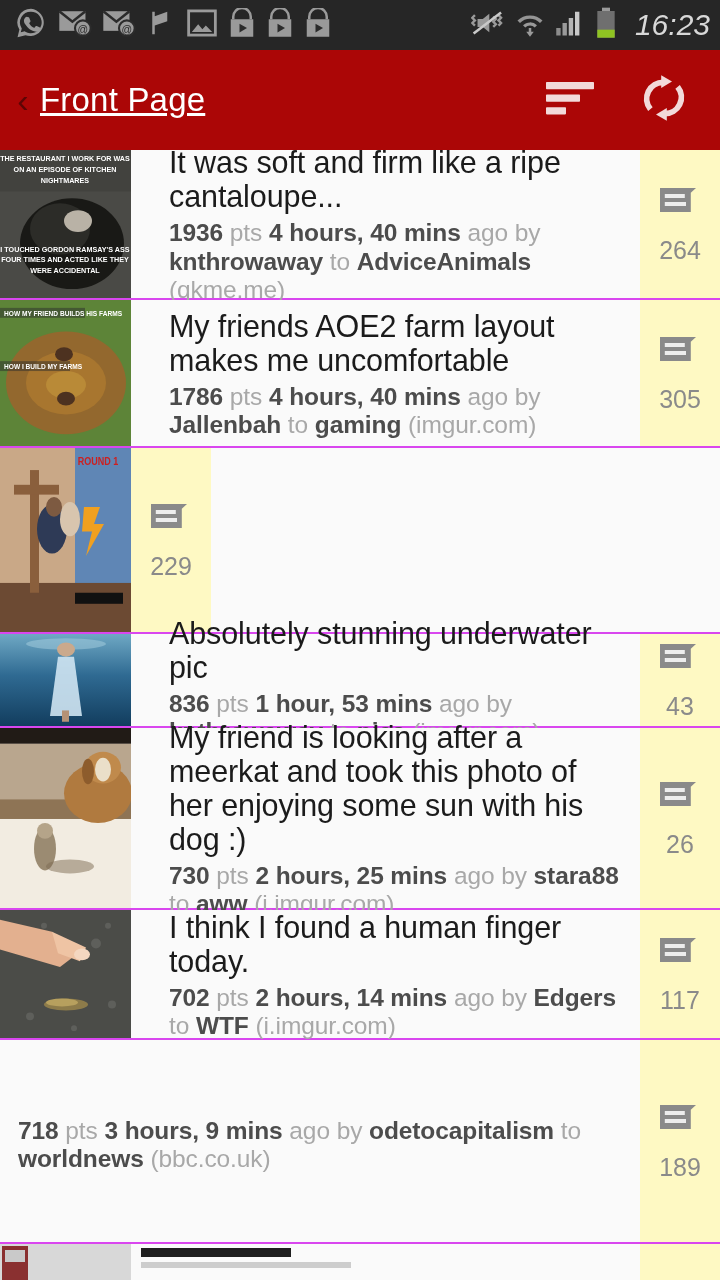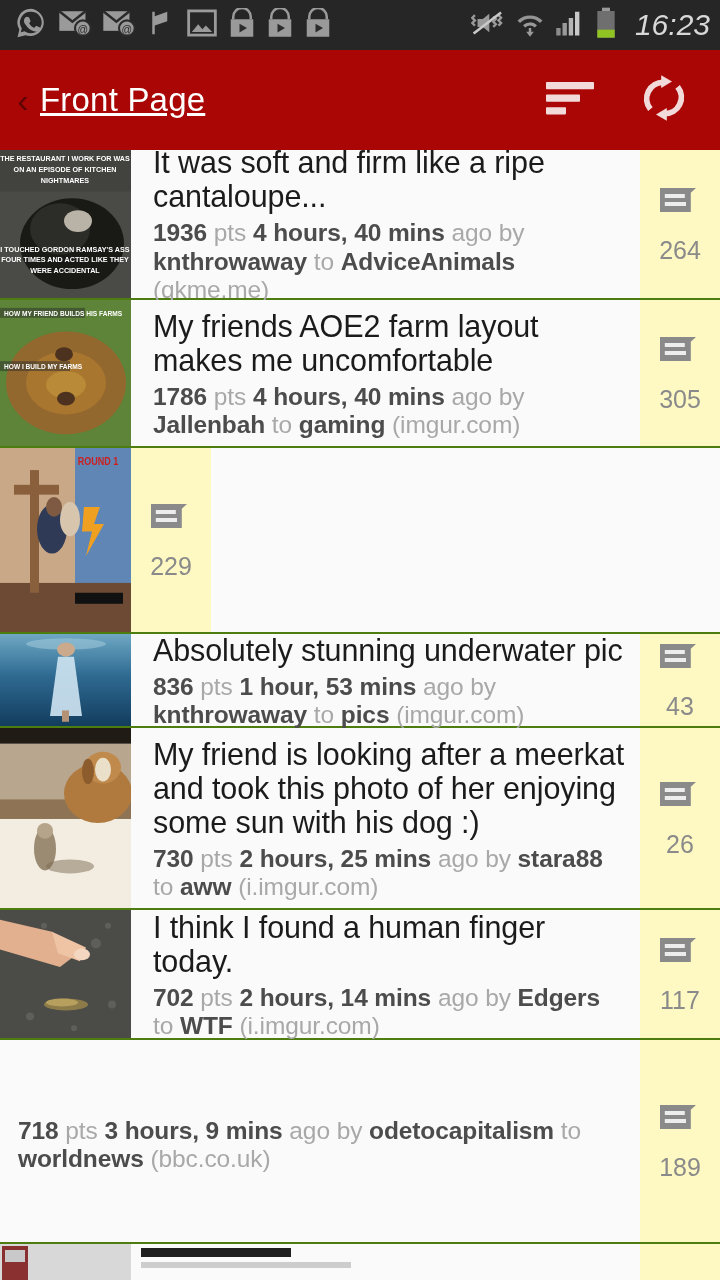--- a/index.html
+++ b/index.html
@@ -43,28 +43,28 @@
     color: #ffffff; font-size: 33px; font-weight: normal;
     margin-left: 4px; letter-spacing: .2px; flex: 1; text-decoration: underline;
   }
   .ab-action { margin-left: 38px; display: flex; align-items: center; }
 
   
   .list { width: 100%; background: #ededed; }
   .post {
     display: flex; width: 100%;
     background: #fafafa;
-    border-bottom: 2px solid #4d7c0f;
+    border-bottom: 2px solid #d946ef;
     position: relative;
   }
   .thumb { width: 131px; flex: 0 0 131px; position: relative; overflow: hidden; background:#cfcfcf; }
   .thumb svg { display:block; width:100%; height:100%; }
   .body {
     flex: 1 1 auto; min-width: 0;
-    padding: 12px 14px 10px 22px;
+    padding: 12px 14px 10px 38px;
     display: flex; flex-direction: column; justify-content: center;
   }
   .title {
     font-size: 30.5px; line-height: 1.115;
     color: #1b1b1b; letter-spacing: -0.1px;
     word-wrap: break-word;
   }
   .meta {
     margin-top: 6px;
     font-size: 24.5px; line-height: 1.16;

